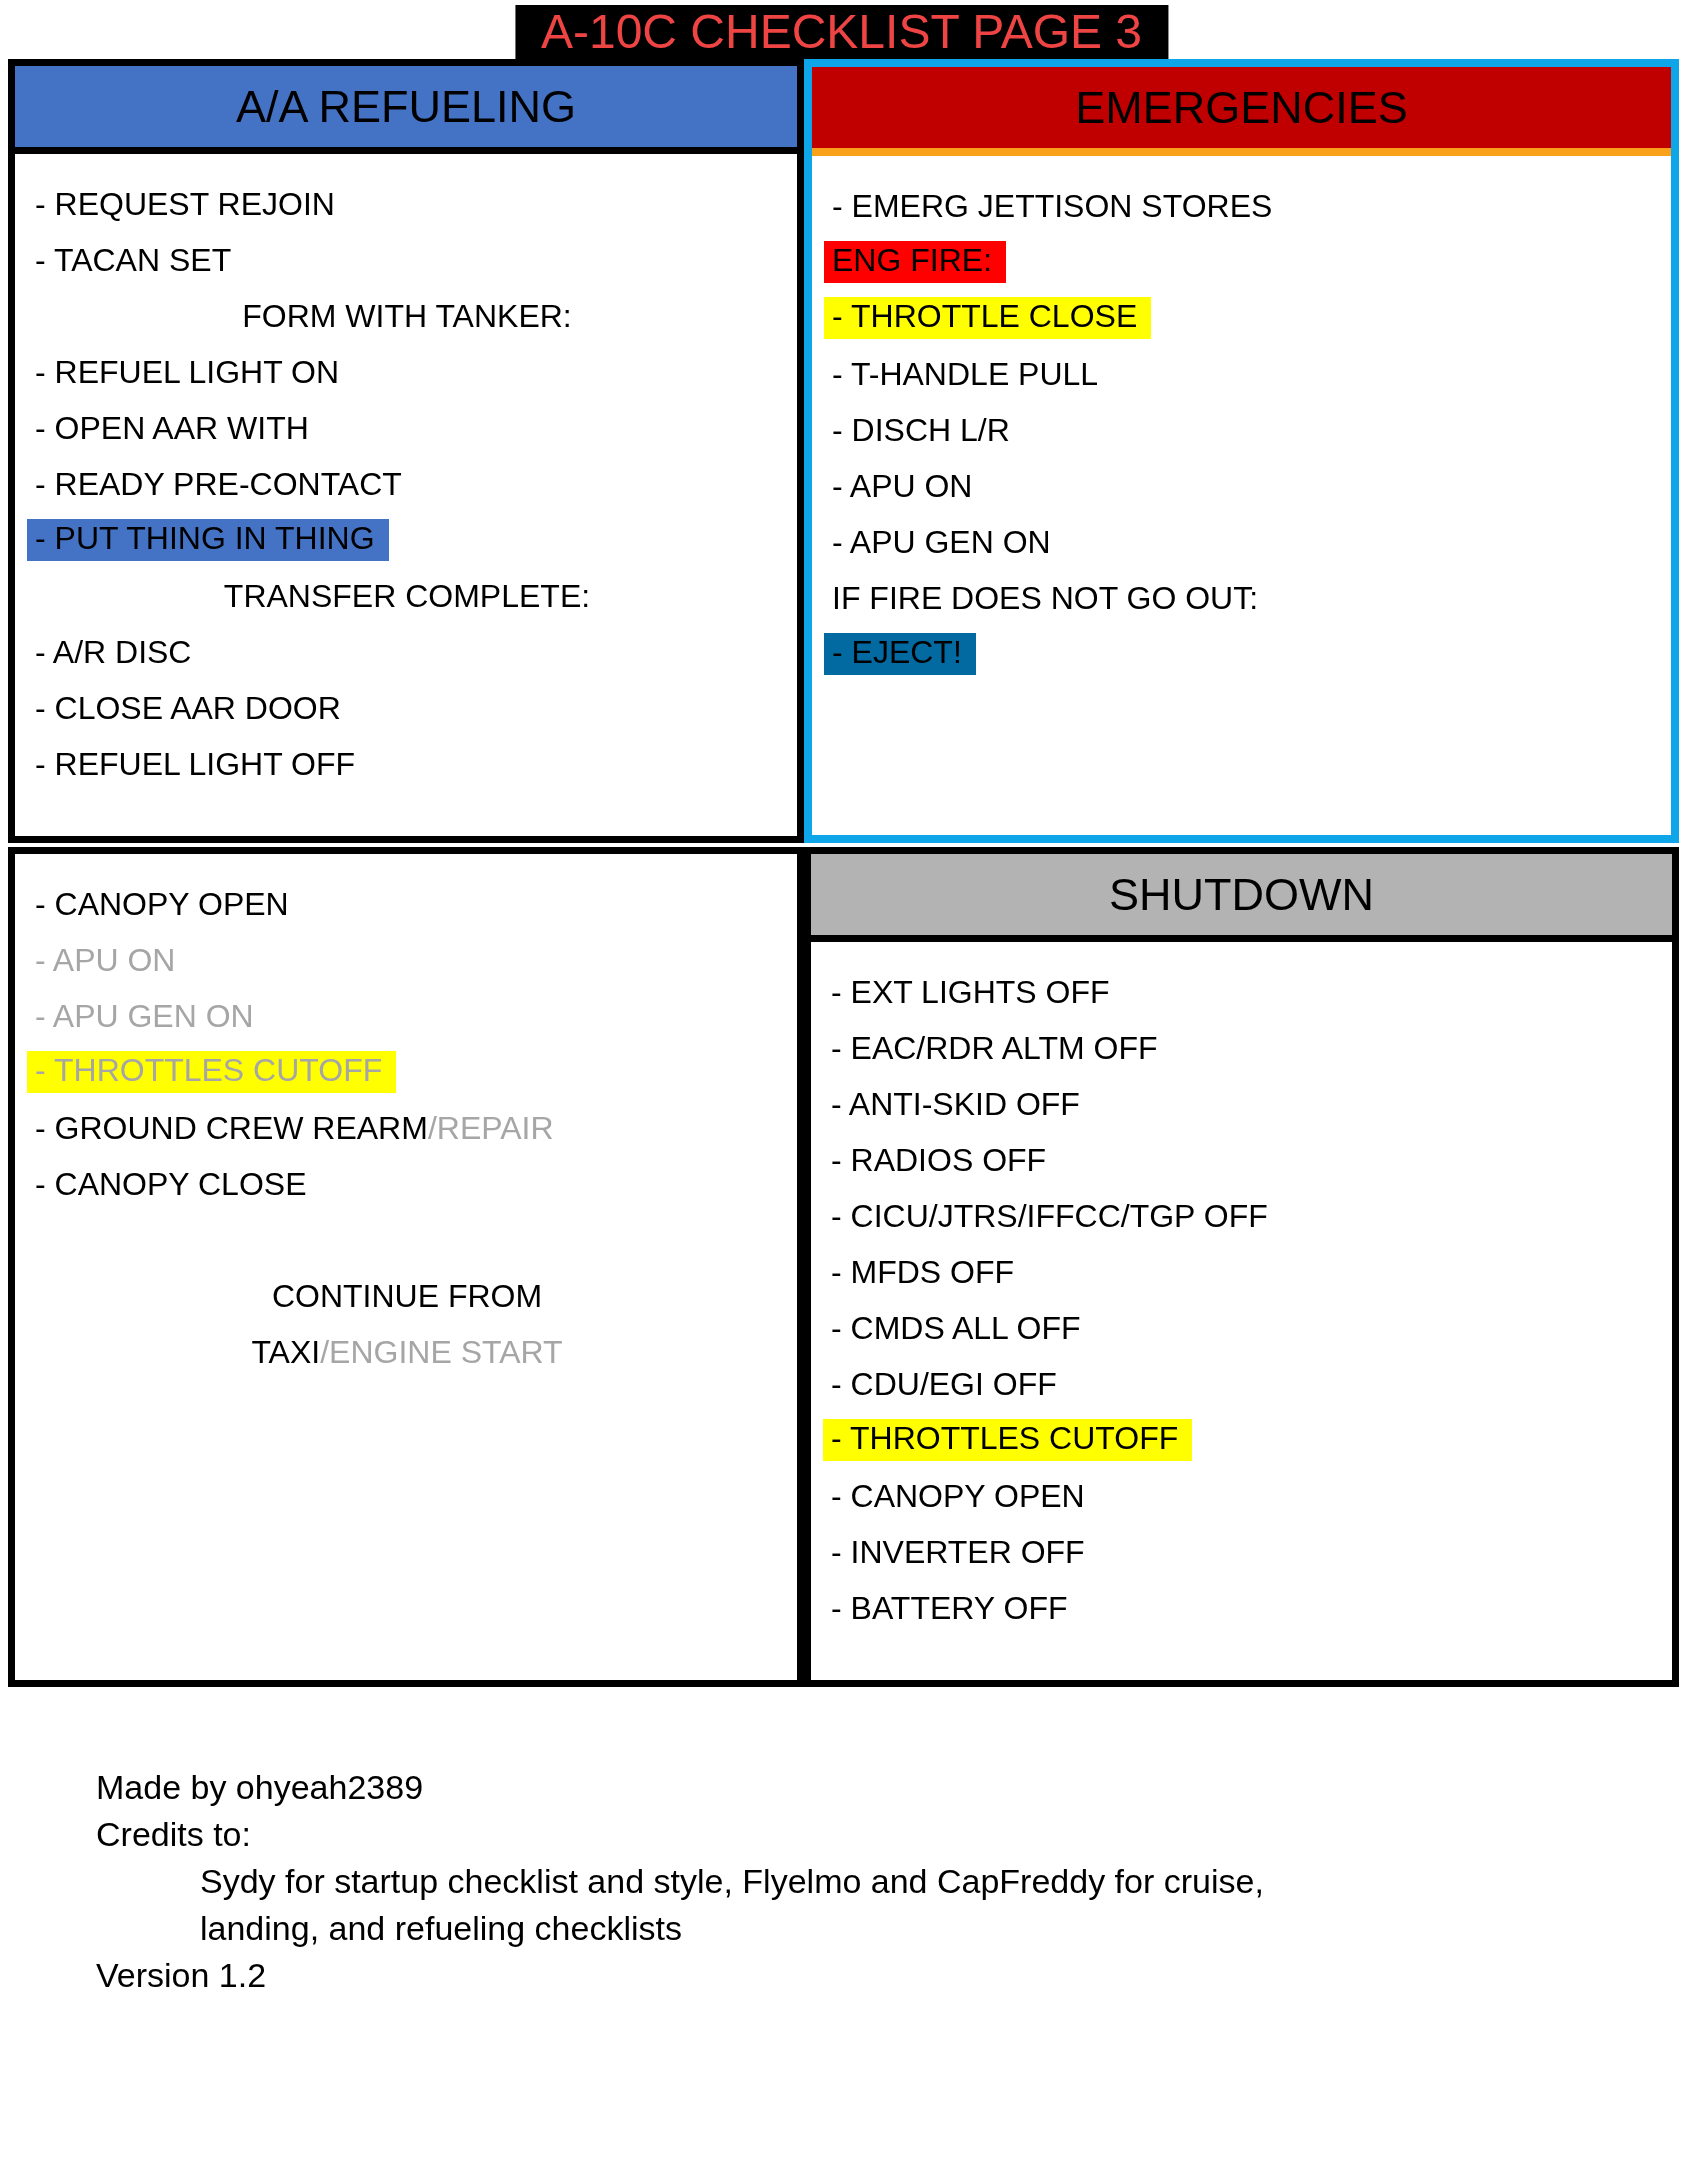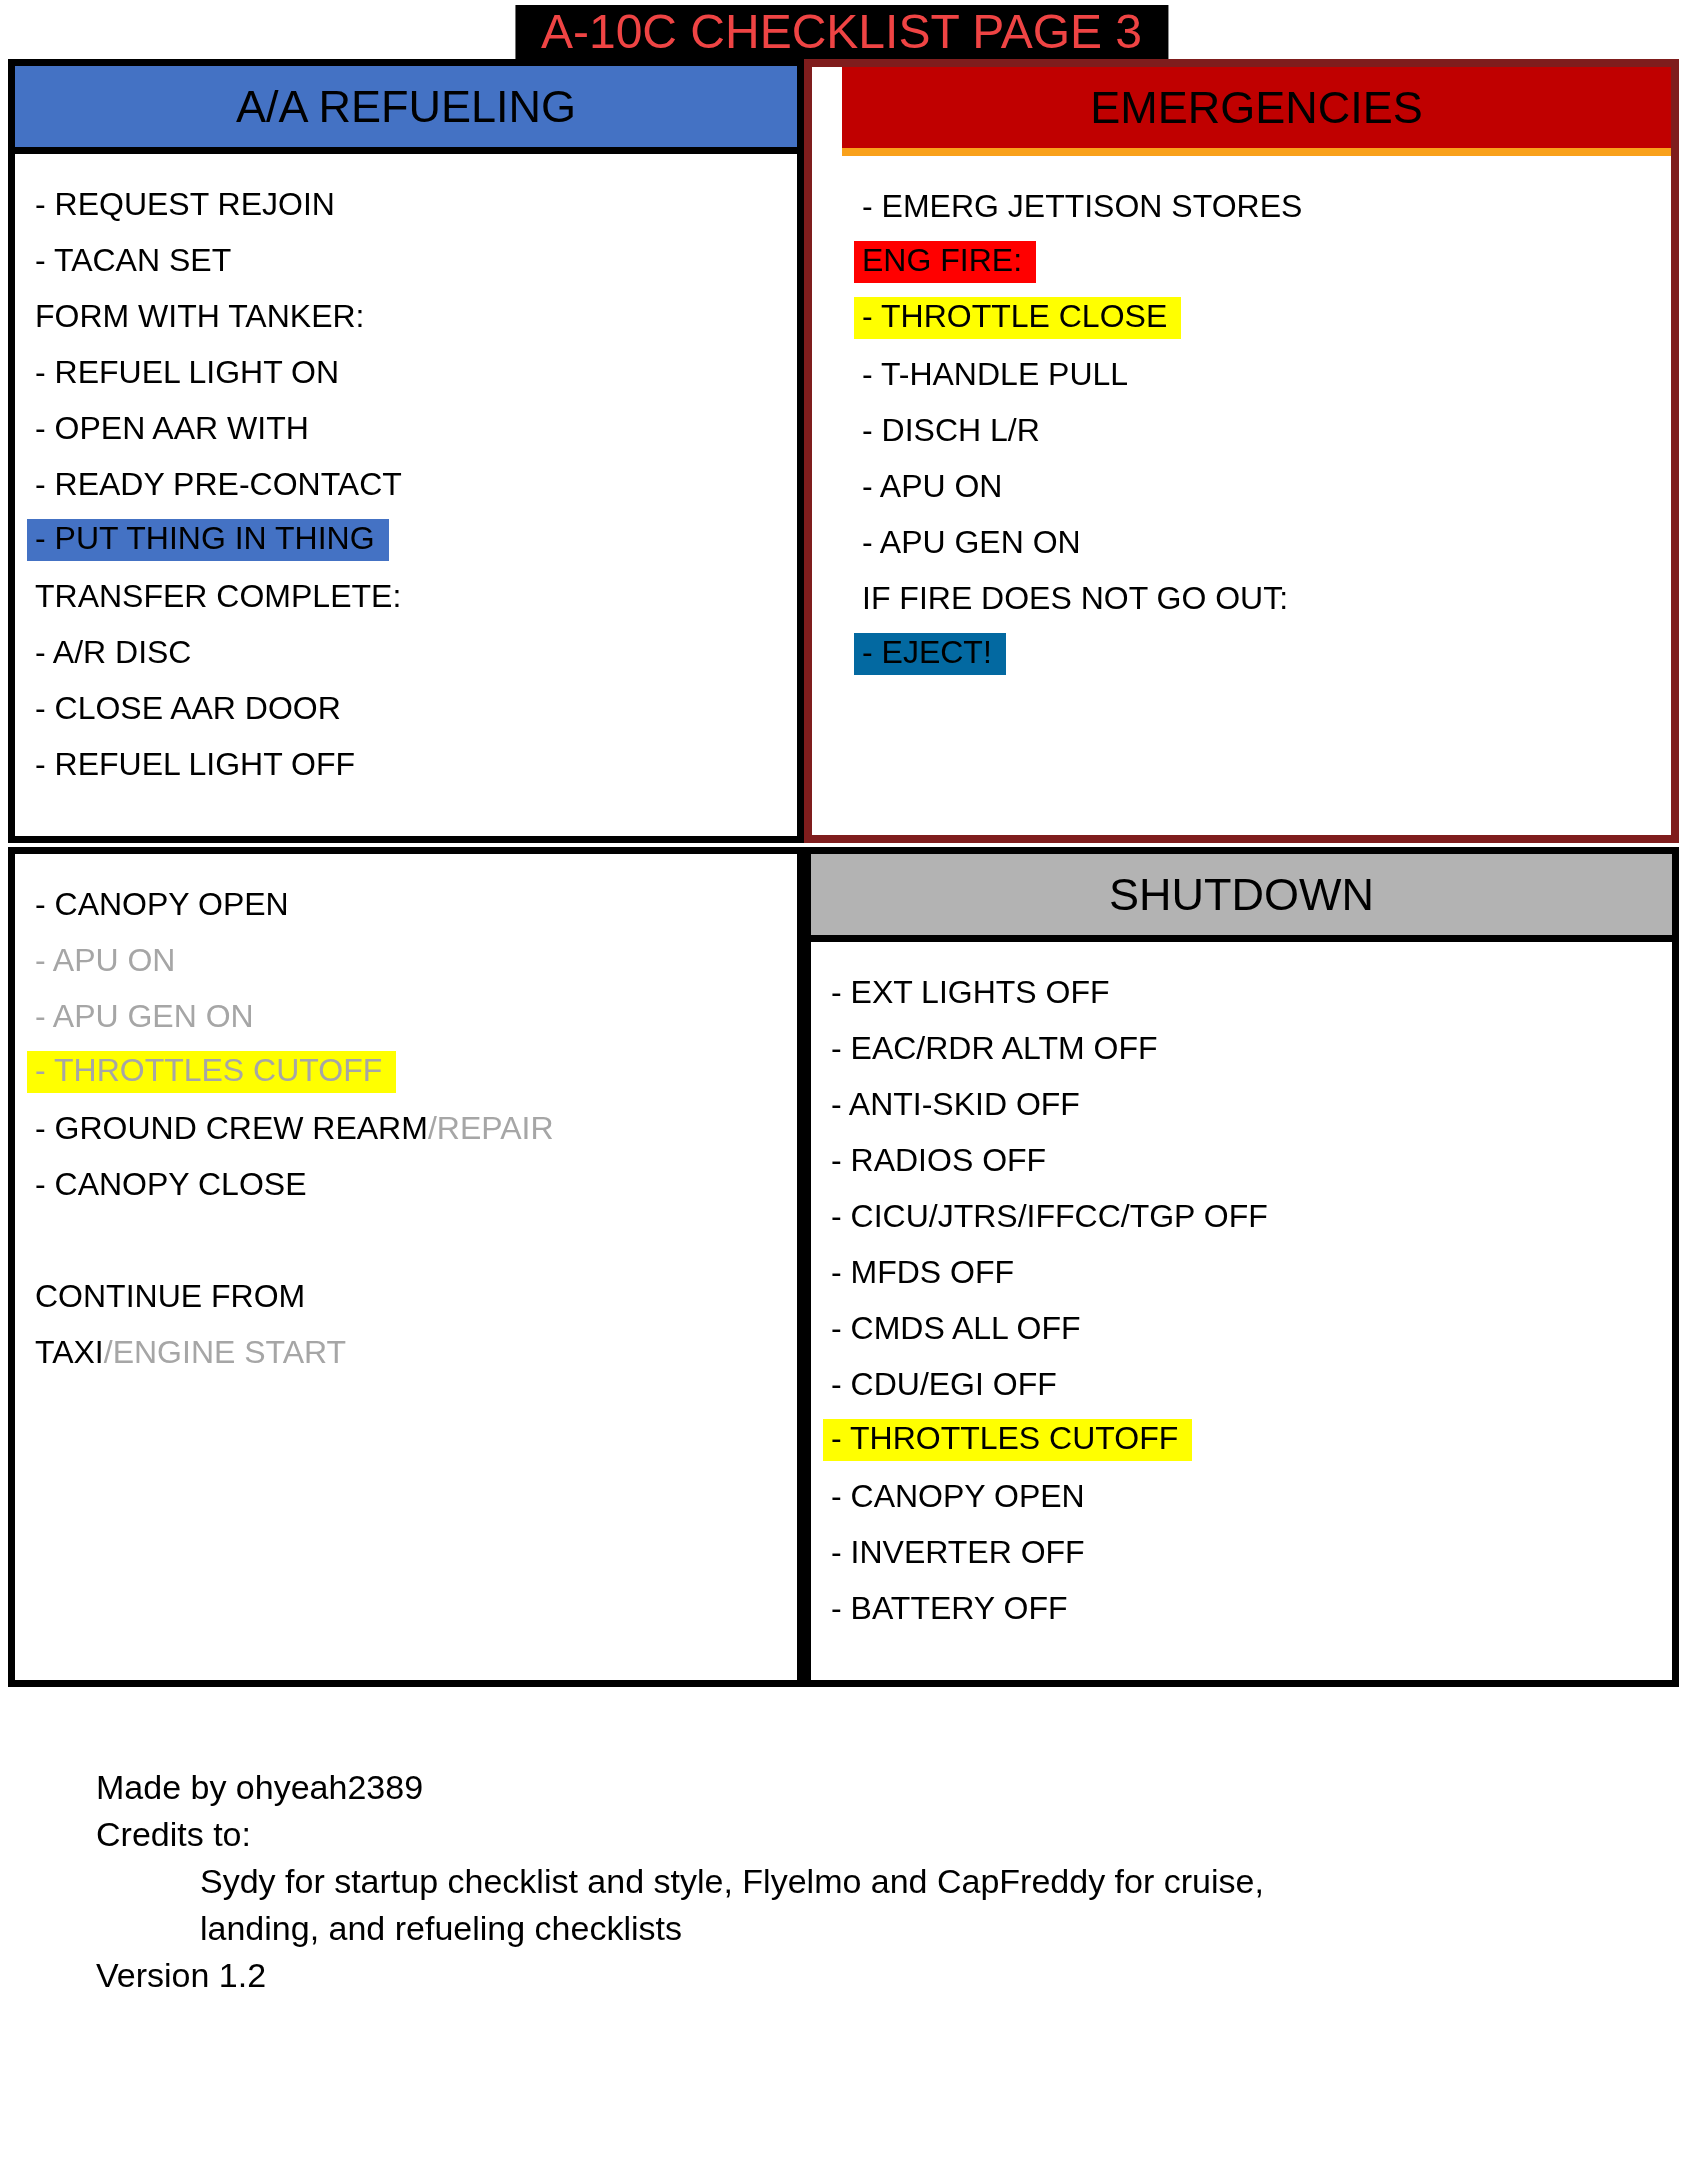--- a/index.html
+++ b/index.html
@@ -27,21 +27,21 @@
   }
 
   
   .panel {
     position: absolute;
     box-sizing: border-box;
     background: #ffffff;
     border: 7px solid #000000;
   }
   #panel-aa-refueling { left: 8px;   top: 59px;  width: 796px; height: 784px; }
-  #panel-emergencies  { left: 804px; top: 59px;  width: 875px; height: 784px; border: 8px solid #7f1d1d; padding-left: 30px; }
+  #panel-emergencies  { left: 804px; top: 59px;  width: 875px; height: 784px; border: 8px solid #0ea5e9; }
   #panel-rearm-repair { left: 8px;   top: 847px; width: 796px; height: 840px; }
   #panel-shutdown     { left: 804px; top: 847px; width: 875px; height: 840px; }
 
   .panel-header {
     height: 81px;
     display: flex;
     align-items: center;
     justify-content: center;
     font-size: 45px;
     border-bottom: 7px solid #000000;
@@ -54,21 +54,21 @@
   .panel-content {
     padding: 22px 18px 0 20px;
     font-size: 32px;
   }
   .line {
     height: 56px;
     display: flex;
     align-items: center;
     white-space: pre;
   }
-  .line.center { justify-content: flex-start; }
+  .line.center { justify-content: center; }
   .muted { color: #A6A6A6; }
 
   .hl {
     display: inline-block;
     padding: 1px 14px 4px 8px;
     margin-left: -8px;
   }
   .hl-blue   { background: #4472C4; }
   .hl-yellow { background: #FFFF00; }
   .hl-red    { background: #FF0000; }

